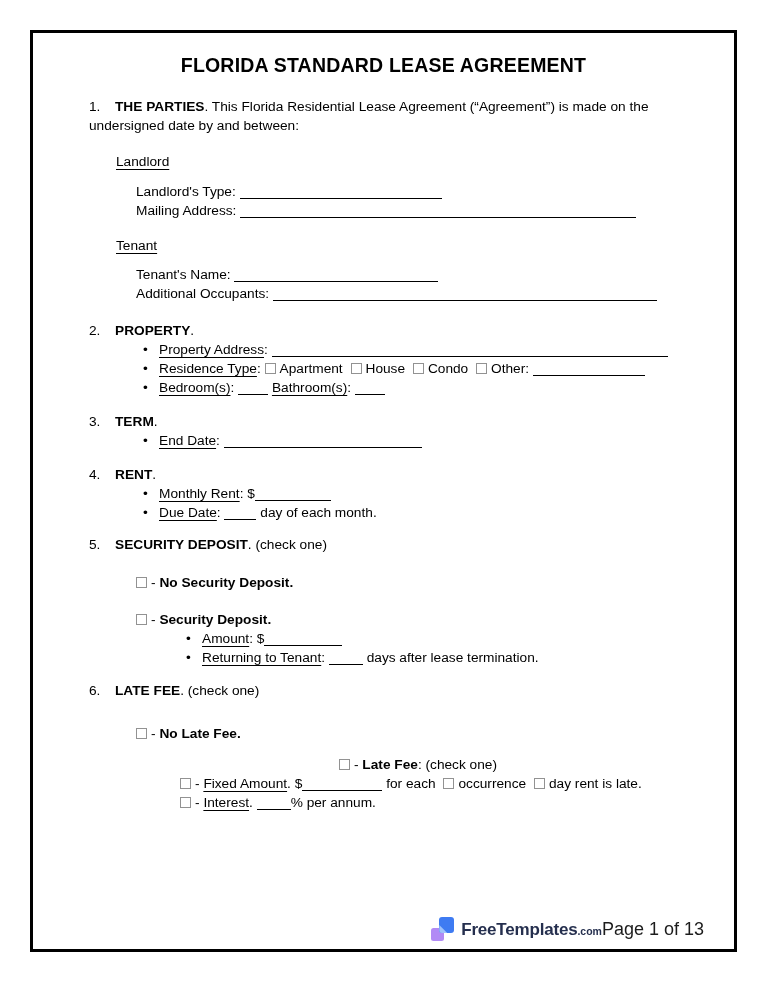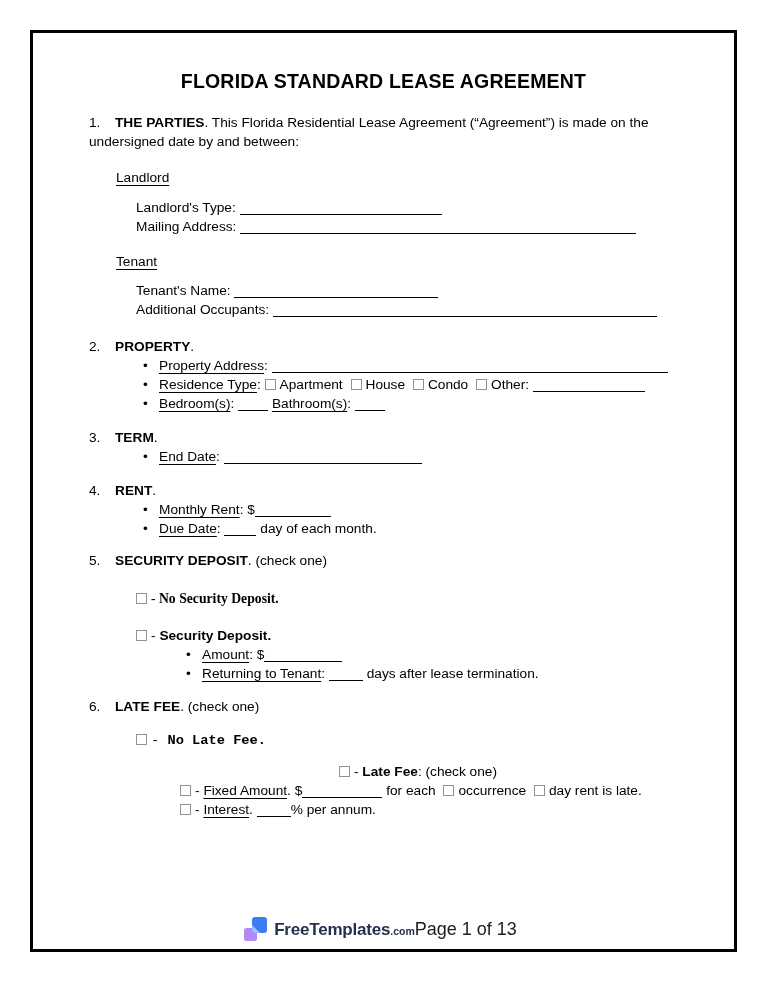--- a/index.html
+++ b/index.html
@@ -6,21 +6,21 @@
   body{
     width:768px;height:984px;background:#ffffff;position:relative;
     font-family:"Liberation Sans", sans-serif;color:#000;
     -webkit-font-smoothing:antialiased;
   }
   .page{
     position:absolute;left:30px;top:30px;width:707px;height:922px;
     border:3px solid #000;background:#fff;box-sizing:border-box;
   }
   .content{
-    padding:36px 34px 0 56px;
+    padding:20px 34px 0 56px;
     font-size:13.7px;line-height:19px;
   }
   .title{
     text-align:center;font-weight:bold;font-size:19.5px;line-height:24px;
     margin:0 22px 20px 0;letter-spacing:.2px;
   }
   .para{margin:0 0 17px 0;max-width:614px;}
   .num{display:inline-block;width:26px;}
   .sec{margin-top:0;}
   .ind1{margin-left:27px;}
@@ -35,21 +35,21 @@
     display:inline-block;width:9px;height:9px;background:#fff;
     border:1.4px solid #929292;vertical-align:-0.5px;margin-right:4px;
   }
   .cb.mid{margin-left:4px;}
   .bl{
     display:inline-block;border-bottom:1.4px solid #000;height:13px;
     vertical-align:-3px;
   }
   .footer{
     position:absolute;left:24px;right:30px;bottom:7px;
-    display:flex;justify-content:center;align-items:center;
+    display:flex;justify-content:flex-end;align-items:center;
   }
   .logo{display:flex;align-items:center;gap:7px;}
   .logo-icon{position:relative;width:23px;height:25px;}
   .lp{position:absolute;left:0;bottom:1px;width:13px;height:13px;background:#b18af5;border-radius:2.5px;}
   .lb{position:absolute;left:8px;top:0;width:15px;height:16px;background:#3e7bf2;border-radius:3px;}
   .lb::after{
     content:"";position:absolute;left:0;bottom:0;width:8px;height:8px;
     background:#9fc2fb;clip-path:polygon(0 0,0 100%,100% 100%);border-radius:0 0 0 3px;
   }
   .brand{font-weight:bold;font-size:17px;color:#252f4e;letter-spacing:-0.2px;}
@@ -89,30 +89,30 @@
 
     <div class="bul"><span class="u">End Date</span><span>:</span> <span class="bl" style="width:198px"></span></div>
 
     <div class="sec" style="margin-top:15px;"><span class="num">4.</span><b>RENT</b><span>.</span></div>
 
     <div class="bul"><span class="u">Monthly Rent</span><span>:</span> <span>$</span><span class="bl" style="width:76px"></span></div>
     <div class="bul"><span class="u">Due Date</span><span>:</span> <span class="bl" style="width:32px"></span> <span>day of each month.</span></div>
 
     <div class="sec" style="margin-top:13px;"><span class="num">5.</span><b>SECURITY DEPOSIT</b><span>. (check one)</span></div>
 
-    <div class="ind2" style="margin-top:19px;font-family:Liberation Serif, serif;"><span class="cb"></span><span>-</span> <b>No Security Deposit.</b></div>
+    <div class="ind2" style="margin-top:19px;"><span class="cb"></span><span>-</span> <b>No Security Deposit.</b></div>
 
     <div class="ind2" style="margin-top:18px;"><span class="cb"></span><span>-</span> <b>Security Deposit.</b></div>
 
     <div class="bul2"><span class="u">Amount</span><span>:</span> <span>$</span><span class="bl" style="width:78px"></span></div>
     <div class="bul2"><span class="u">Returning to Tenant</span><span>:</span> <span class="bl" style="width:34px"></span> <span>days after lease termination.</span></div>
 
     <div class="sec" style="margin-top:14px;"><span class="num">6.</span><b>LATE FEE</b><span>. (check one)</span></div>
 
-    <div class="ind2" style="margin-top:15px;font-family:Liberation Mono, monospace;"><span class="cb"></span><span>-</span> <b>No Late Fee.</b></div>
+    <div class="ind2" style="margin-top:24px;"><span class="cb"></span><span>-</span> <b>No Late Fee.</b></div>
 
     <div class="ind2" style="margin-top:12px;text-align:center;"><span class="cb"></span><span>-</span> <b>Late Fee</b><span>: (check one)</span></div>
 
     <div class="ind3"><span class="cb"></span><span>-</span> <span class="u">Fixed Amount</span><span>.</span> <span>$</span><span class="bl" style="width:80px"></span> <span>for each</span> <span class="cb mid"></span><span>occurrence</span> <span class="cb mid"></span><span>day rent is late.</span></div>
 
     <div class="ind3"><span class="cb"></span><span>-</span> <span class="u">Interest</span><span>.</span> <span class="bl" style="width:34px"></span><span>% per annum.</span></div>
 
   </div>
 
   <div class="footer">

